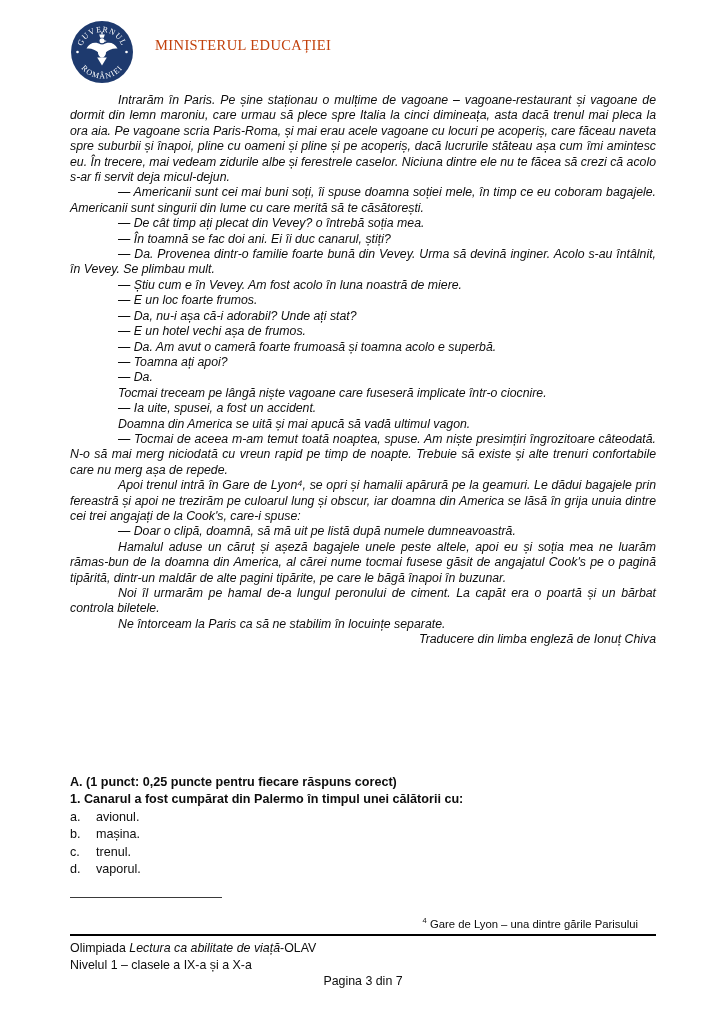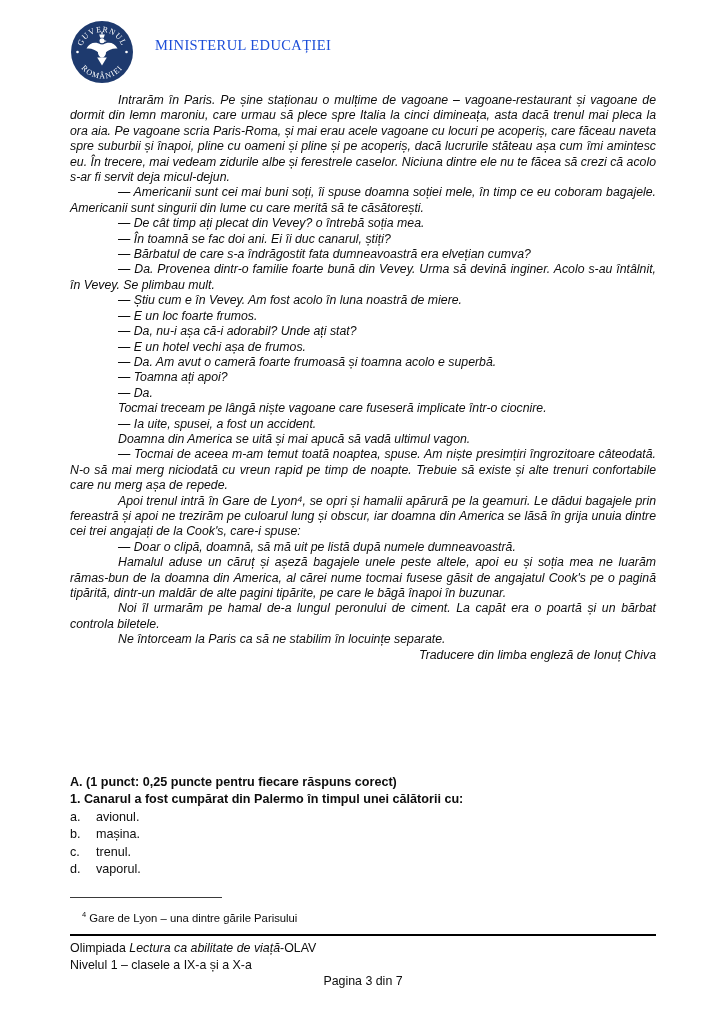--- a/index.html
+++ b/index.html
@@ -6,35 +6,35 @@
   .page{
     position:relative;width:725px;height:1024px;background:#ffffff;
     font-family:"Liberation Sans","DejaVu Sans",sans-serif;color:#0d0d0d;overflow:hidden;
   }
   
   .header{position:absolute;left:70px;top:20px;display:flex;align-items:flex-start;}
   .seal{width:64px;height:64px;display:block;}
   .ministry{
     margin-left:21px;margin-top:17px;
     font-family:"Liberation Serif","DejaVu Serif",serif;
-    font-size:14.5px;letter-spacing:.4px;color:#1d4ed8;
+    font-size:14.5px;letter-spacing:.4px;color:#c2410c;
   }
   
   .story{position:absolute;left:70px;top:93px;width:586px;font-size:12.3px;line-height:15.4px;text-align:justify;font-style:italic;}
   .story p{margin:0;text-indent:48px;}
   .story p.credit{text-indent:0;text-align:right;}
   
   .quiz{position:absolute;left:70px;top:774px;width:586px;font-size:12.6px;line-height:17.4px;}
   .quiz p{margin:0;font-weight:bold;}
   .opt{display:flex;line-height:17.5px;font-weight:normal;}
   .opt-letter{width:26px;flex:0 0 26px;}
   
   .fnblock{position:absolute;left:70px;top:897px;width:586px;}
   .fn-rule{width:152px;height:1px;background:#3a3a3a;margin-bottom:5px;}
-  .footnote{margin:12px;font-size:11.3px;}
+  .footnote{margin:18px;font-size:11.3px;text-align:right;}
   .footnote sup{font-size:7.5px;}
   
   .footer{position:absolute;left:70px;top:934px;width:586px;font-size:12.4px;line-height:16.2px;}
   .f-rule{height:2.3px;background:#000;margin-bottom:4px;}
   .footer p{margin:0;}
   .f-center{text-align:center;}
   .it{font-style:italic;}
 </style>
 </head>
 <body>
@@ -68,21 +68,20 @@
       </g>
     </svg>
     <div class="ministry">MINISTERUL EDUCAȚIEI</div>
   </div>
 
   <div class="story">
     <p>Intrarăm în Paris. Pe șine staționau o mulțime de vagoane – vagoane-restaurant și vagoane de dormit din lemn maroniu, care urmau să plece spre Italia la cinci dimineața, asta dacă trenul mai pleca la ora aia. Pe vagoane scria Paris-Roma, și mai erau acele vagoane cu locuri pe acoperiș, care făceau naveta spre suburbii și înapoi, pline cu oameni și pline și pe acoperiș, dacă lucrurile stăteau așa cum îmi amintesc eu. În trecere, mai vedeam zidurile albe și ferestrele caselor. Niciuna dintre ele nu te făcea să crezi că acolo s-ar fi servit deja micul-dejun.</p>
     <p>— Americanii sunt cei mai buni soți, îi spuse doamna soției mele, în timp ce eu coboram bagajele. Americanii sunt singurii din lume cu care merită să te căsătorești.</p>
     <p>— De cât timp ați plecat din Vevey? o întrebă soția mea.</p>
     <p>— În toamnă se fac doi ani. Ei îi duc canarul, știți?</p>
-    <p>— Bărbatul de care s-a îndrăgostit fata dumneavoastră era elvețian cumva?</p>
     <p>— Da. Provenea dintr-o familie foarte bună din Vevey. Urma să devină inginer. Acolo s-au întâlnit, în Vevey. Se plimbau mult.</p>
     <p>— Știu cum e în Vevey. Am fost acolo în luna noastră de miere.</p>
     <p>— E un loc foarte frumos.</p>
     <p>— Da, nu-i așa că-i adorabil? Unde ați stat?</p>
     <p>— E un hotel vechi așa de frumos.</p>
     <p>— Da. Am avut o cameră foarte frumoasă și toamna acolo e superbă.</p>
     <p>— Toamna ați apoi?</p>
     <p>— Da.</p>
     <p>Tocmai treceam pe lângă niște vagoane care fuseseră implicate într-o ciocnire.</p>
     <p>— Ia uite, spusei, a fost un accident.</p>

